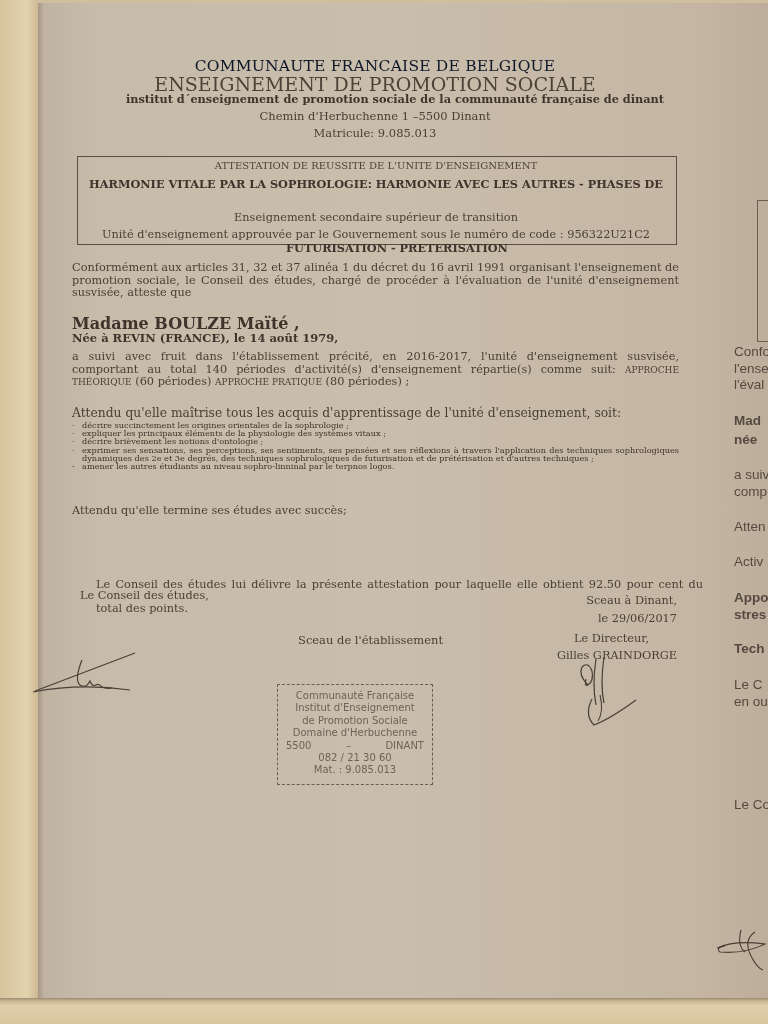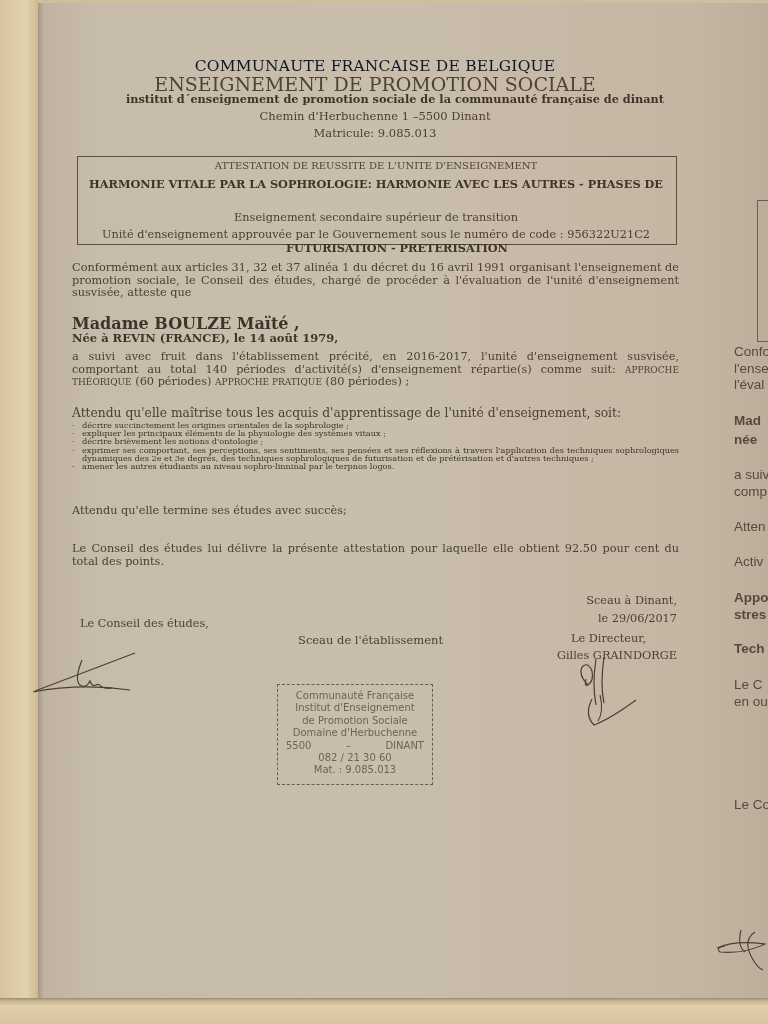--- a/index.html
+++ b/index.html
@@ -45,26 +45,26 @@
   .born { left:72px; top:331px; font-size:11.5px; font-weight:bold; color:#3f342c; }
   .p2 { top:351px; }
   .sc { font-size:9px; text-transform:uppercase; }
 
   .p3 { top:407px; font-size:12.3px; }
   .items { position:absolute; left:72px; top:421px; width:607px; font-size:8.2px; line-height:8.2px; color:#3f342c; }
   .items .li { position:relative; padding-left:10px; text-align:justify; }
   .items .bullet { position:absolute; left:0; top:0; }
 
   .p4 { top:505px; font-size:11.3px; }
-  .p5 { top:542px; line-height:13px; }
-  .council { left:80px; top:589px; font-size:11.3px;margin-top:28px; }
+  .p5 { top:573px; line-height:24px;margin-left:24px; }
+  .council { left:80px; top:589px; font-size:11.3px; }
   .fait { left:560px; width:117px; top:594px; font-size:11.3px; text-align:right; }
   .date { left:540px; width:137px; top:612px; font-size:11.3px; text-align:right; }
   .seal-label { left:298px; top:633px; font-size:11.5px; }
-  .director { left:540px; width:137px; top:632px; font-size:11.3px; text-align:center; }
+  .director { left:512px; width:137px; top:632px; font-size:11.3px; text-align:right; }
   .dirname { left:520px; width:157px; top:649px; font-size:11.3px; text-align:right; }
 
   .stamp { position:absolute; left:277px; top:660px; width:156px; height:101px;
     border:1.5px dashed #6a5d53; font-family:"DejaVu Sans", sans-serif; color:#6e625a;
     font-size:10px; text-align:center; line-height:12.4px; padding-top:5px; box-sizing:border-box;margin-top:24px; }
   .stamp .row2 { display:flex; justify-content:space-between; padding:0 8px; }
 
   .sig { position:absolute; }
   
   .side { position:absolute; font-family:"Liberation Sans", sans-serif; color:#554a40; font-size:13.5px; white-space:nowrap; }
@@ -100,21 +100,21 @@
   <div class="t born">Née à REVIN (FRANCE), le 14 août 1979,</div>
   <div class="para p2">
     <span>a suivi avec fruit dans l'établissement précité, en 2016-2017, l'unité d'enseignement susvisée, comportant au total 140 périodes d'activité(s) d'enseignement répartie(s) comme suit: </span><span class="sc">Approche théorique</span><span> (60 périodes) </span><span class="sc">Approche pratique</span><span> (80 périodes) ;</span>
   </div>
 
   <div class="para p3">Attendu qu'elle maîtrise tous les acquis d'apprentissage de l'unité d'enseignement, soit:</div>
   <div class="items">
     <div class="li"><span class="bullet">·</span><span>décrire succinctement les origines orientales de la sophrologie ;</span></div>
     <div class="li"><span class="bullet">·</span><span>expliquer les principaux éléments de la physiologie des systèmes vitaux ;</span></div>
     <div class="li"><span class="bullet">·</span><span>décrire brièvement les notions d'ontologie ;</span></div>
-    <div class="li"><span class="bullet">·</span><span>exprimer ses comportant, ses perceptions, ses sentiments, ses pensées et ses réflexions à travers l'application des techniques sophrologiques dynamiques des 2e et 3e degrés, des techniques sophrologiques de futurisation et de prétérisation et d'autres techniques ;</span></div>
+    <div class="li"><span class="bullet">·</span><span>exprimer ses sensations, ses perceptions, ses sentiments, ses pensées et ses réflexions à travers l'application des techniques sophrologiques dynamiques des 2e et 3e degrés, des techniques sophrologiques de futurisation et de prétérisation et d'autres techniques ;</span></div>
     <div class="li"><span class="bullet">·</span></div>
     <div class="li"><span class="bullet">·</span><span>amener les autres étudiants au niveau sophro-linninal par le terpnos logos.</span></div>
   </div>
 
   <div class="para p4">Attendu qu'elle termine ses études avec succès;</div>
   <div class="para p5">Le Conseil des études lui délivre la présente attestation pour laquelle elle obtient 92.50 pour cent du total des points.</div>
 
   <div class="t council">Le Conseil des études,</div>
   <div class="t fait">Sceau à Dinant,</div>
   <div class="t date">le 29/06/2017</div>

